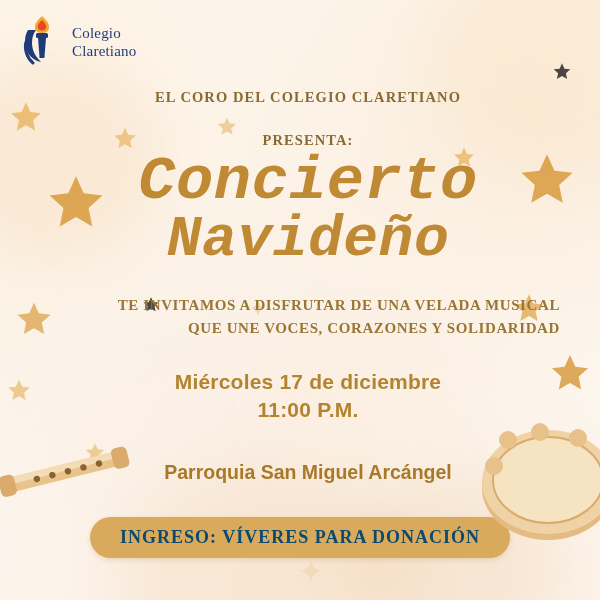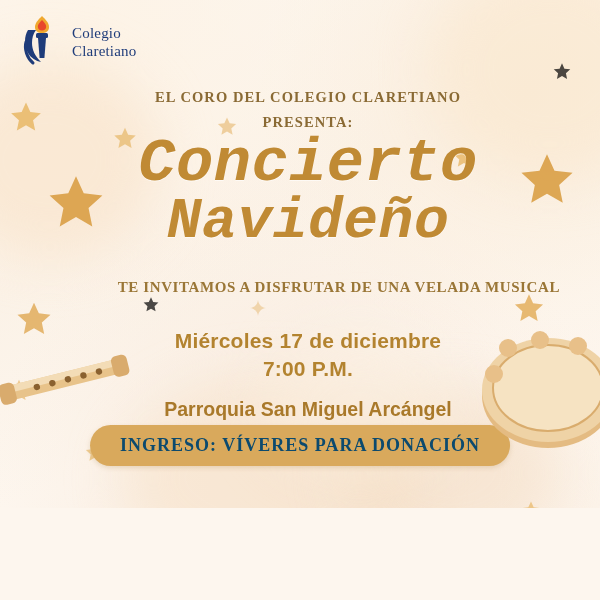--- a/index.html
+++ b/index.html
@@ -10,21 +10,21 @@
     width: 600px;
     height: 600px;
     overflow: hidden;
     font-family: "Liberation Sans", sans-serif;
     background: #fdf6ee;
   }
 
   #poster {
     position: relative;
     width: 600px;
-    height: 508px;
+    height: 600px;
     overflow: hidden;
     background:
       radial-gradient(circle at 14% 8%, #fdf3e6 0%, rgba(253,243,230,0) 45%),
       radial-gradient(circle at 88% 18%, #fbeedd 0%, rgba(251,238,221,0) 40%),
       radial-gradient(circle at 50% 92%, #f9ece0 0%, rgba(249,236,224,0) 55%),
       linear-gradient(160deg, #fdf7f0 0%, #fbf2e7 40%, #fdf6ee 70%, #fcf3e9 100%);
   }
 
   
   .blob {
@@ -77,21 +77,21 @@
   .presenta {
     font-family: "Liberation Serif", serif;
     font-variant: small-caps;
     text-transform: uppercase;
     letter-spacing: 1.1px;
     color: #8a6a34;
     font-size: 14.5px;
     font-weight: bold;
     line-height: 1.6;
   }
-  .presenta .l2 { display: block; margin-top: 2px; }
+  .presenta .l2 { display: block; margin-top: 20px; }
 
   .title {
     font-family: Liberation Mono, monospace;
     font-style: italic;
     font-weight: bold;
     color: #c08a34;
     font-size: 62px;
     line-height: .96;
     letter-spacing: .5px;
     text-shadow: 0 1px 0 rgba(255,255,255,.6);
@@ -114,21 +114,21 @@
   .datetime {
     margin-top: 28px;
     color: #b3832f;
     font-weight: bold;
     font-size: 21px;
     line-height: 1.35;
     letter-spacing: .2px;
   }
 
   .place {
-    margin-top: 12px;
+    margin-top: 34px;
     color: #a9792a;
     font-weight: bold;
     font-size: 19.5px;
     line-height: 1.35;
   }
 
   #badge {
     position: absolute;
     left: 50%;
     transform: translateX(-50%);
@@ -300,25 +300,26 @@
       <span class="l2">PRESENTA:</span>
     </div>
 
     <div class="title">
       <span>Concierto</span>
       <span class="line2">Navideño</span>
     </div>
 
     <div class="subtitle">
       <div>TE INVITAMOS A DISFRUTAR DE UNA VELADA MUSICAL</div>
+      <div>QUE UNE VOCES, CORAZONES Y SOLIDARIDAD</div>
     </div>
 
     <div class="datetime">
       <div>Miércoles 17 de diciembre</div>
-      <div>7:00 P.M.</div>
+      <div>11:00 P.M.</div>
     </div>
 
     <div class="place">
       <div>Parroquia San Miguel Arcángel</div>
     </div>
   </div>
 
   <div id="badge">INGRESO: VÍVERES PARA DONACIÓN</div>
 
   <div id="flute">

